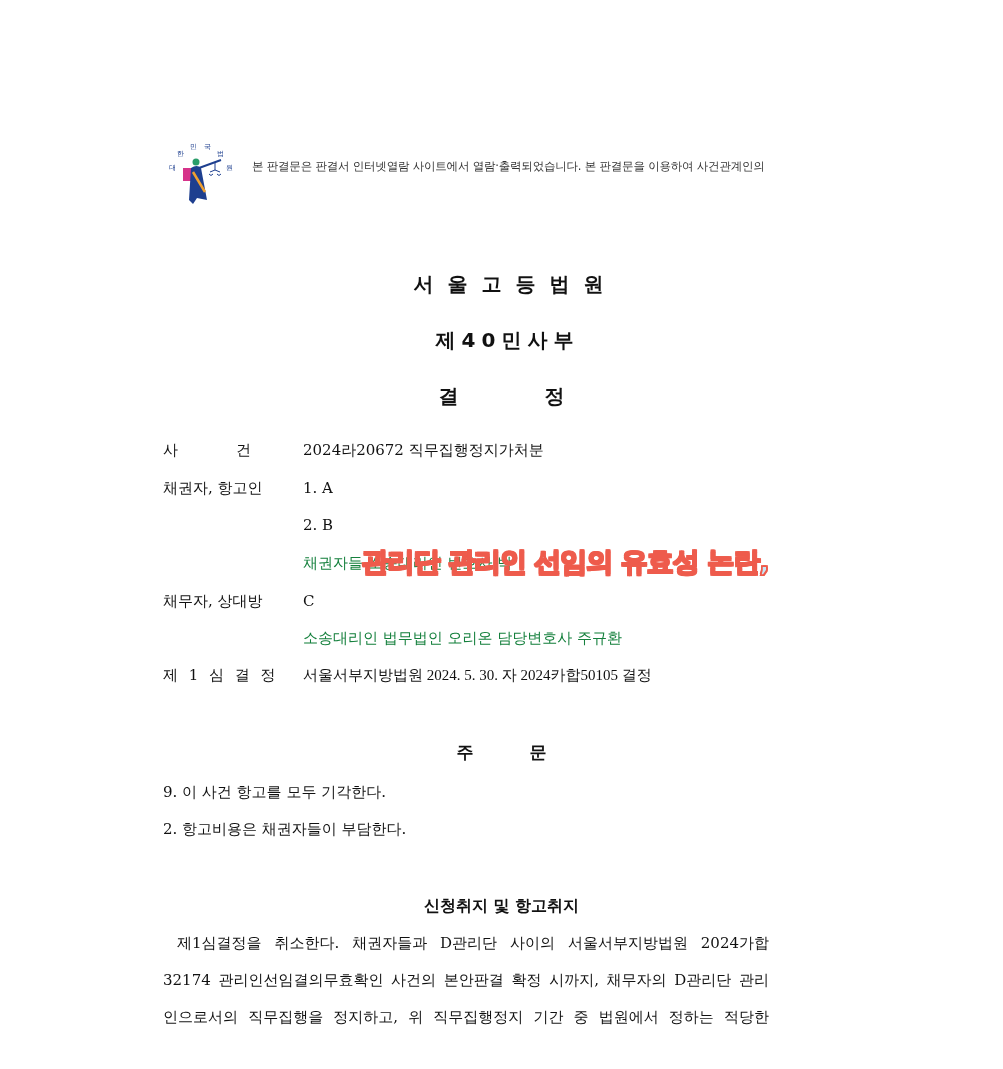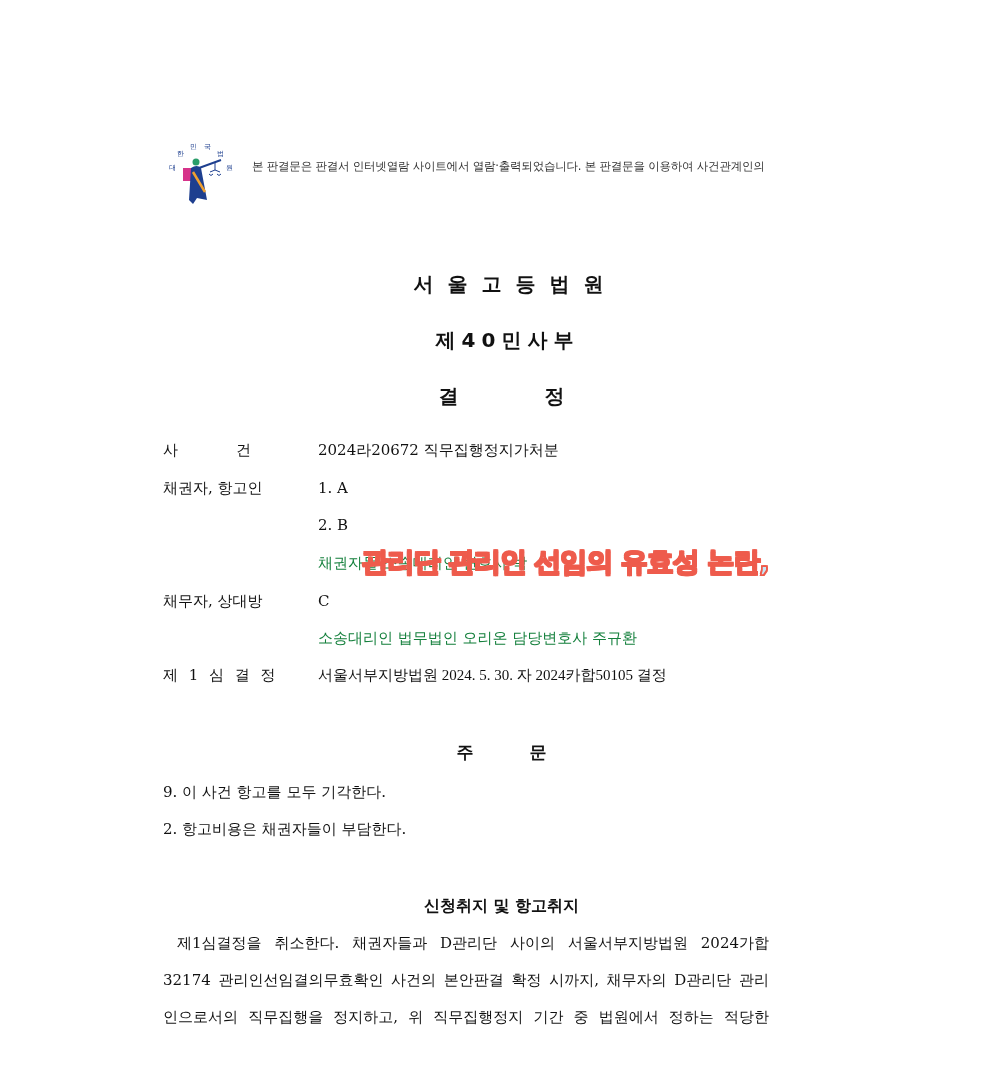--- a/index.html
+++ b/index.html
@@ -8,21 +8,21 @@
   .abs { position:absolute; }
   .notice { left:252px; top:155px; font-family:"DejaVu Sans","Liberation Sans",sans-serif;
             font-size:11.5px; color:#333; line-height:22px; letter-spacing:-0.2px; }
   .logo { left:163px; top:138px; width:80px; height:70px; }
   .center { left:0; width:1003px; text-align:center; font-family:"DejaVu Sans","Liberation Sans",sans-serif; font-weight:bold; color:#111; }
   .court { top:271px; font-size:20px; letter-spacing:14px; padding-left:14px; }
   .division { top:327px; font-size:20px; letter-spacing:6px; padding-left:6px; }
   .decision { top:383px; font-size:20px; }
   .decision span { display:inline-block; }
   .row-label { left:163px; font-size:15px; }
-  .row-value { left:318px; font-size:15px; }
+  .row-value { left:303px; font-size:15px; }
   .section-title { font-size:17px; }
   .para { left:163px; width:606px; font-size:15px; line-height:15px; text-align:justify; text-align-last:justify; }
   .overlay { left:270px; top:543px; width:590px; text-align:center;
              font-family:"DejaVu Sans","Liberation Sans",sans-serif; font-weight:bold;
              font-size:27px; line-height:38px; color:#c6e6f7; letter-spacing:-1px;
              -webkit-text-stroke:1.5px #ee5b4c;
              text-shadow: 0 0 1px #ee5b4c, 1px 1px 0 #ee5b4c, -1px -1px 0 #ee5b4c, 1px -1px 0 #ee5b4c, -1px 1px 0 #ee5b4c; }
   .underlay { color:#15803d; }
 </style>
 </head>

